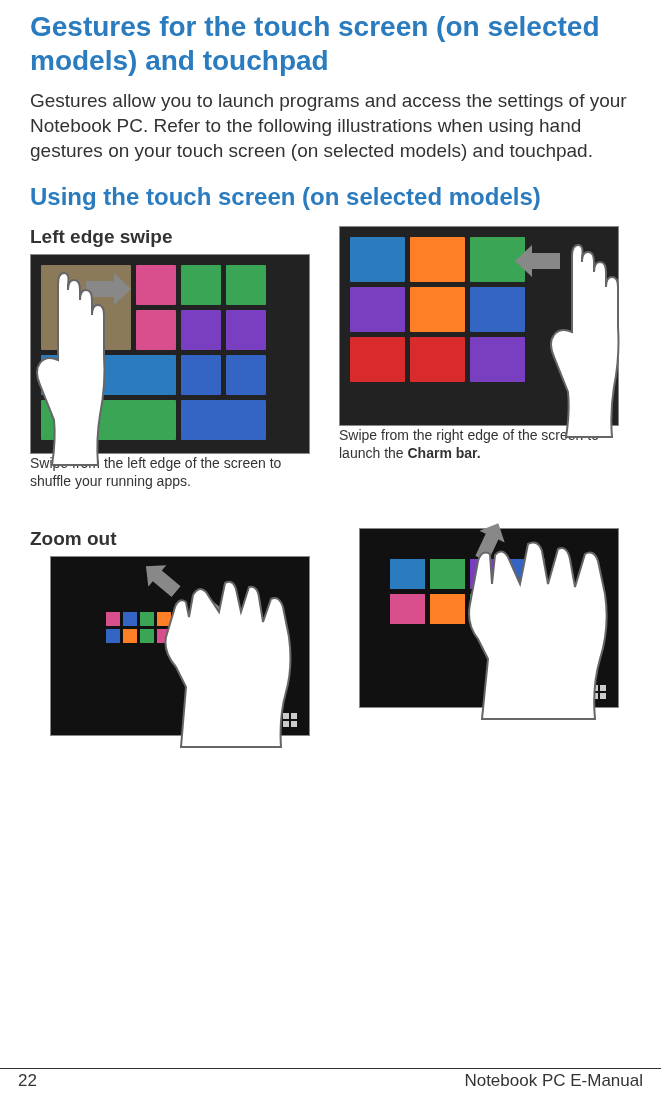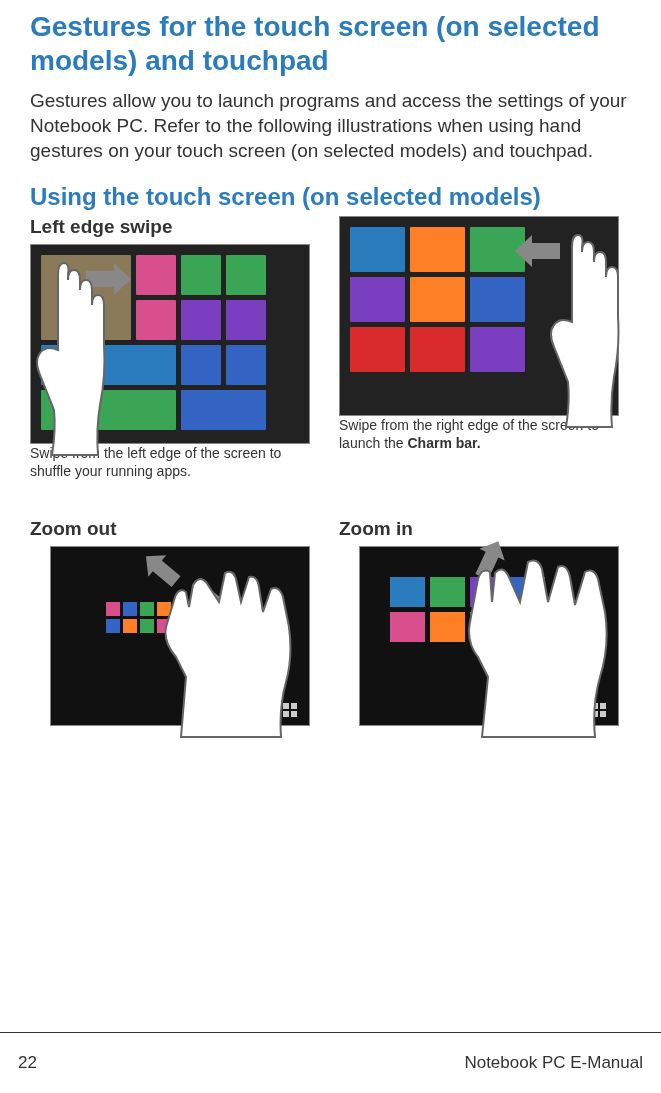--- a/index.html
+++ b/index.html
@@ -26,21 +26,21 @@
     .intro-text {
       font-size: 19px;
       color: #333;
       line-height: 1.3;
       margin-bottom: 20px;
     }
     .sub-heading {
       color: #2b7bbf;
       font-size: 24px;
       font-weight: bold;
-      margin-bottom: 5px;
+      margin-bottom: 15px;
     }
     .gesture-grid {
       display: grid;
       grid-template-columns: 1fr 1fr;
       column-gap: 30px;
       row-gap: 6px;
       gap: 17px;
     }
     .gesture-title {
       font-size: 19px;
@@ -75,21 +75,21 @@
       overflow: visible;
     }
     .footer {
       position: absolute;
       bottom: 0;
       left: 0;
       right: 0;
       border-top: 1px solid #333;
       display: flex;
       justify-content: space-between;
-      padding: 20px 18px;
+      padding: 2px 18px;
       font-size: 17px;
       color: #333;
     }
     
     .tiles {
       position: absolute;
       top: 10px;
       left: 10px;
       right: 10px;
       display: grid;
@@ -221,21 +221,20 @@
       <svg class="arrow" style="top:42px;left:145px;width:40px;height:28px;transform:rotate(220deg);" viewBox="0 0 45 32">
           <path d="M45 8 L17 8 L17 0 L0 16 L17 32 L17 24 L45 24 Z"></path>
         </svg>
       <svg class="hand" style="top:20px;left:100px;width:160px;height:200px;" viewBox="0 0 160 200">
         <path d="M35 25 Q28 20 24 30 L15 60 Q12 75 25 90 L35 110 L30 170 L130 170 Q128 140 135 115 Q142 90 138 60 L132 30 Q128 18 120 22 L112 45 L108 20 Q106 8 98 10 L90 35 L85 12 Q82 2 74 6 L68 35 L55 15 Q48 8 42 18 L38 40 Z" fill="#fff" stroke="#666" stroke-width="2"></path>
       </svg>
     </div>
   </div>
 
   <div>
-    <div class="gesture-title">Zoom in</div>
     <div class="illustration-small">
       <div style="position:absolute;top:30px;left:30px;display:grid;grid-template-columns:repeat(4,35px);grid-auto-rows:30px;gap:5px;">
         <div style="background:#2b7bbf;"></div>
           <div style="background:#3aa655;"></div>
           <div style="background:#7a3fc1;"></div>
           <div style="background:#3465c4;"></div>
         <div style="background:#d94f8e;"></div>
           <div style="background:#ff7f27;"></div>
           <div style="background:#3aa655;"></div>
           <div style="background:#2b7bbf;"></div>

